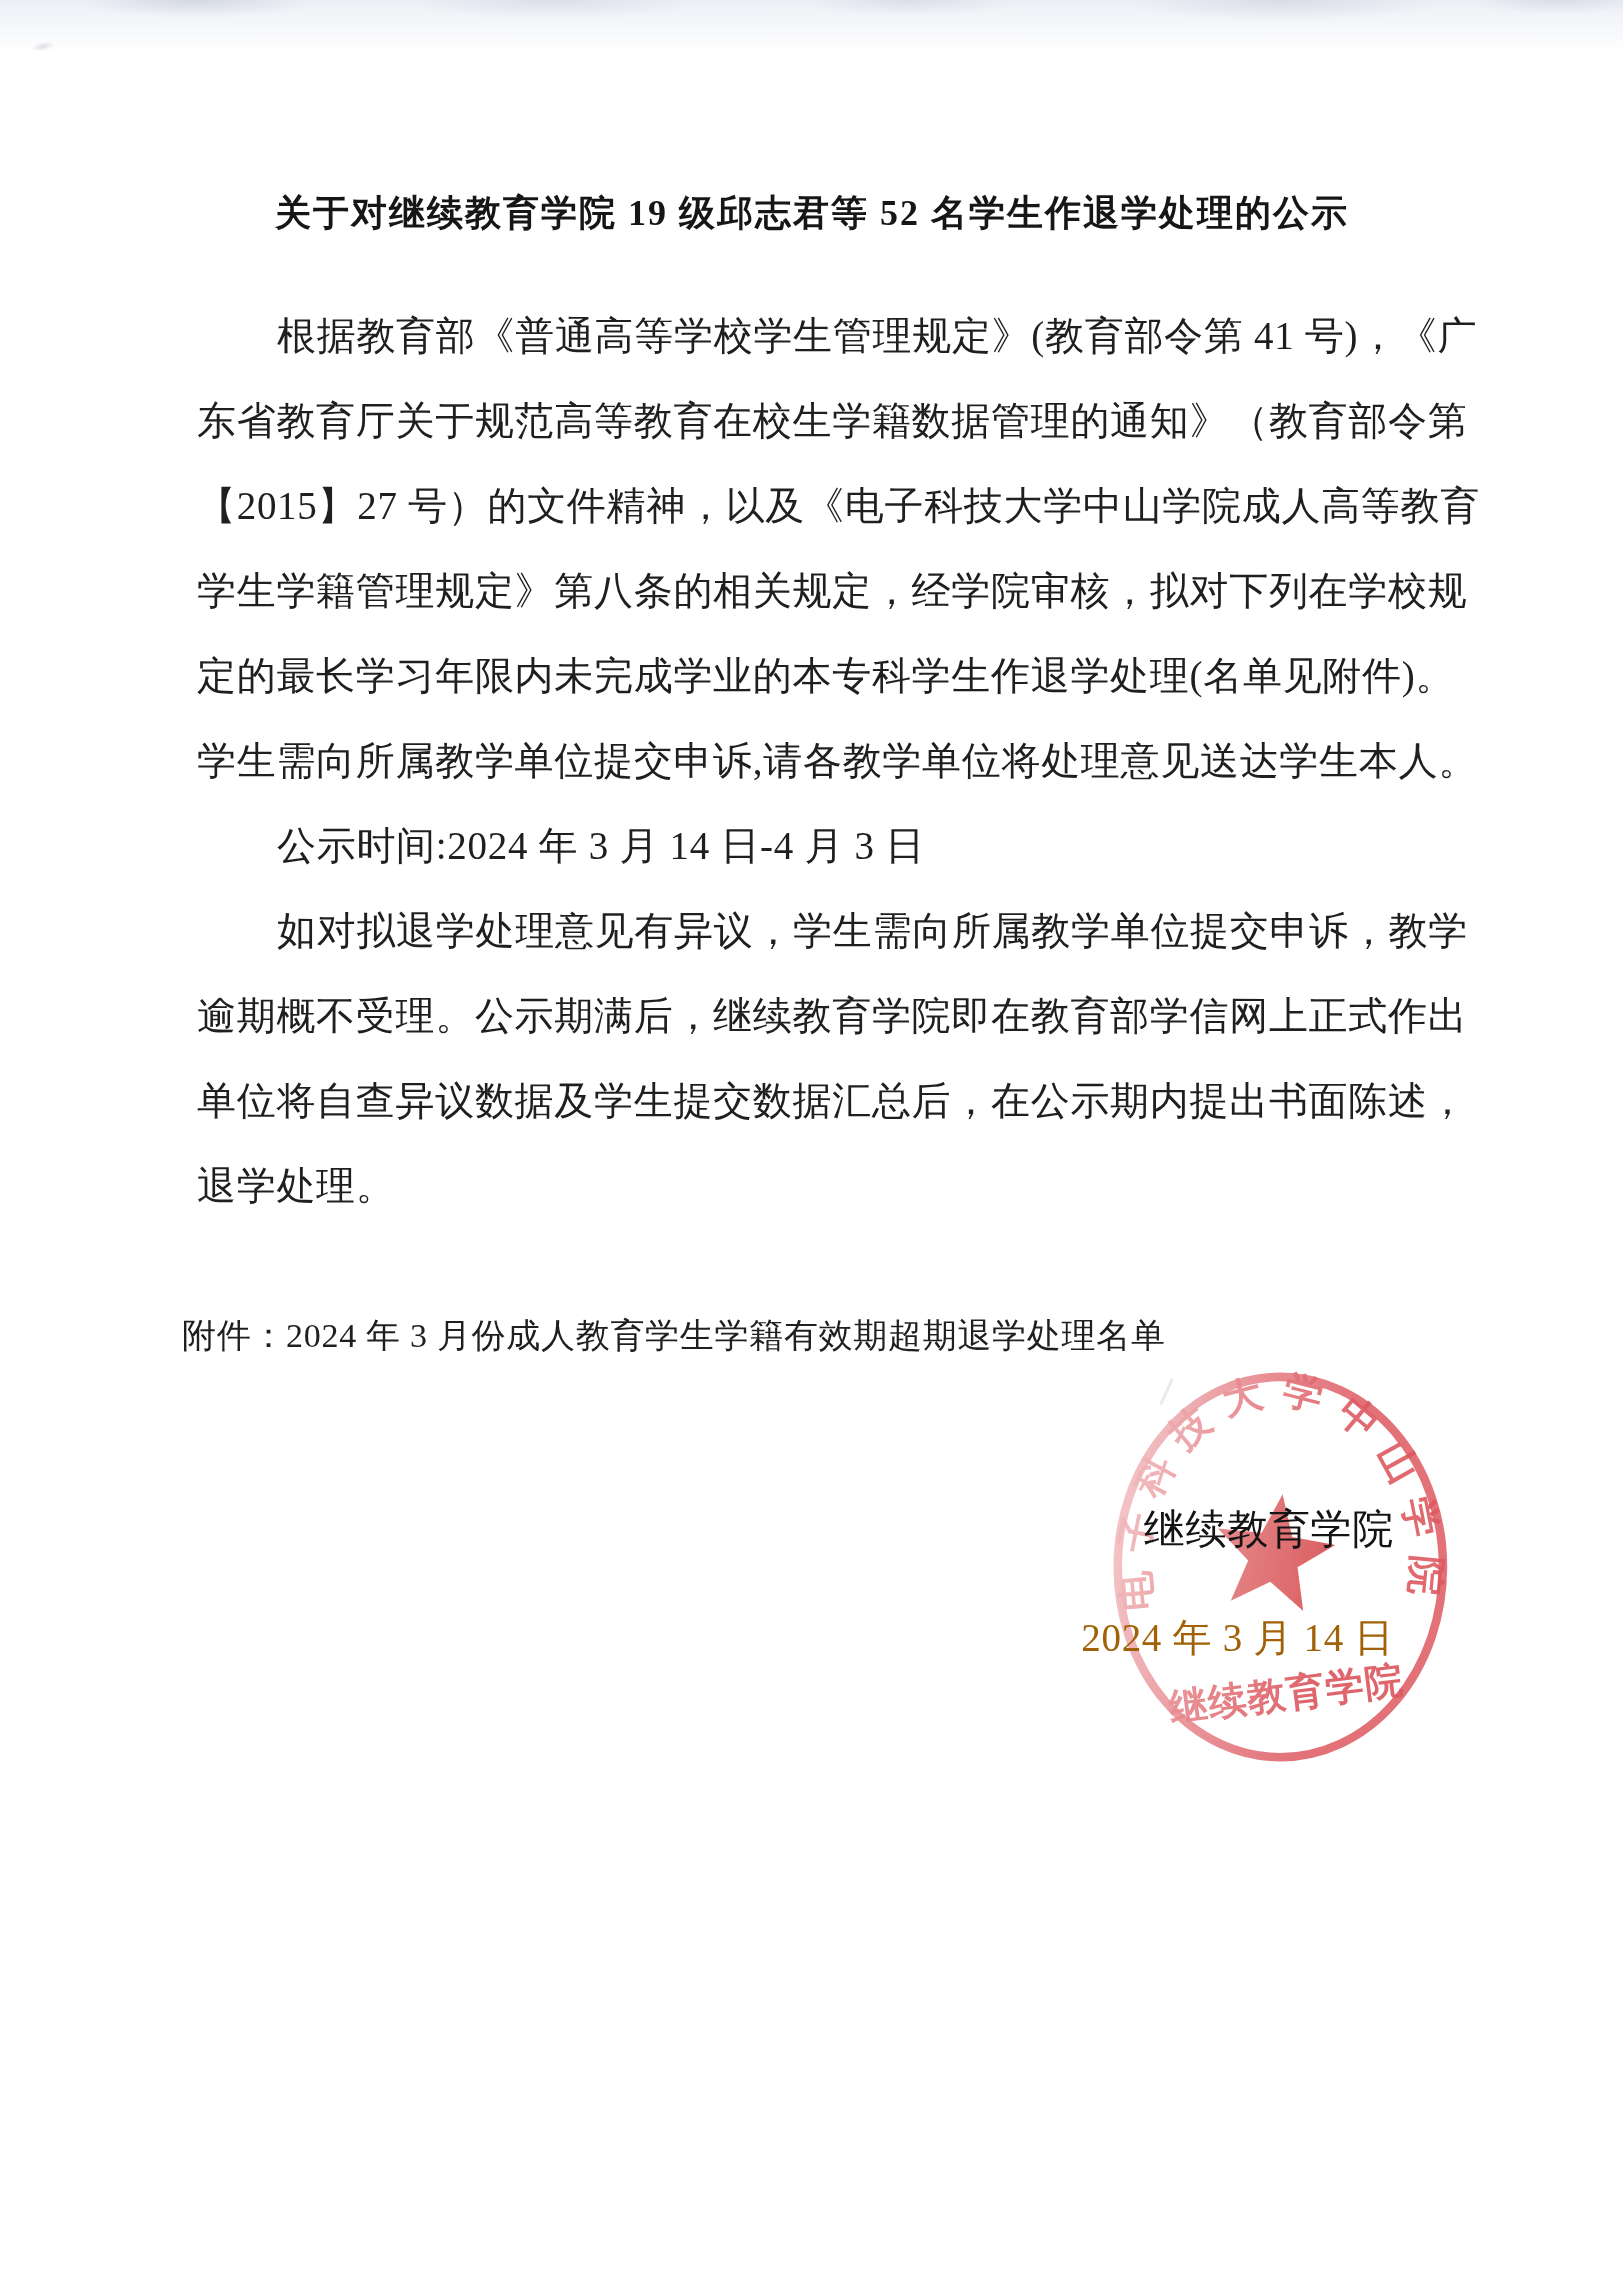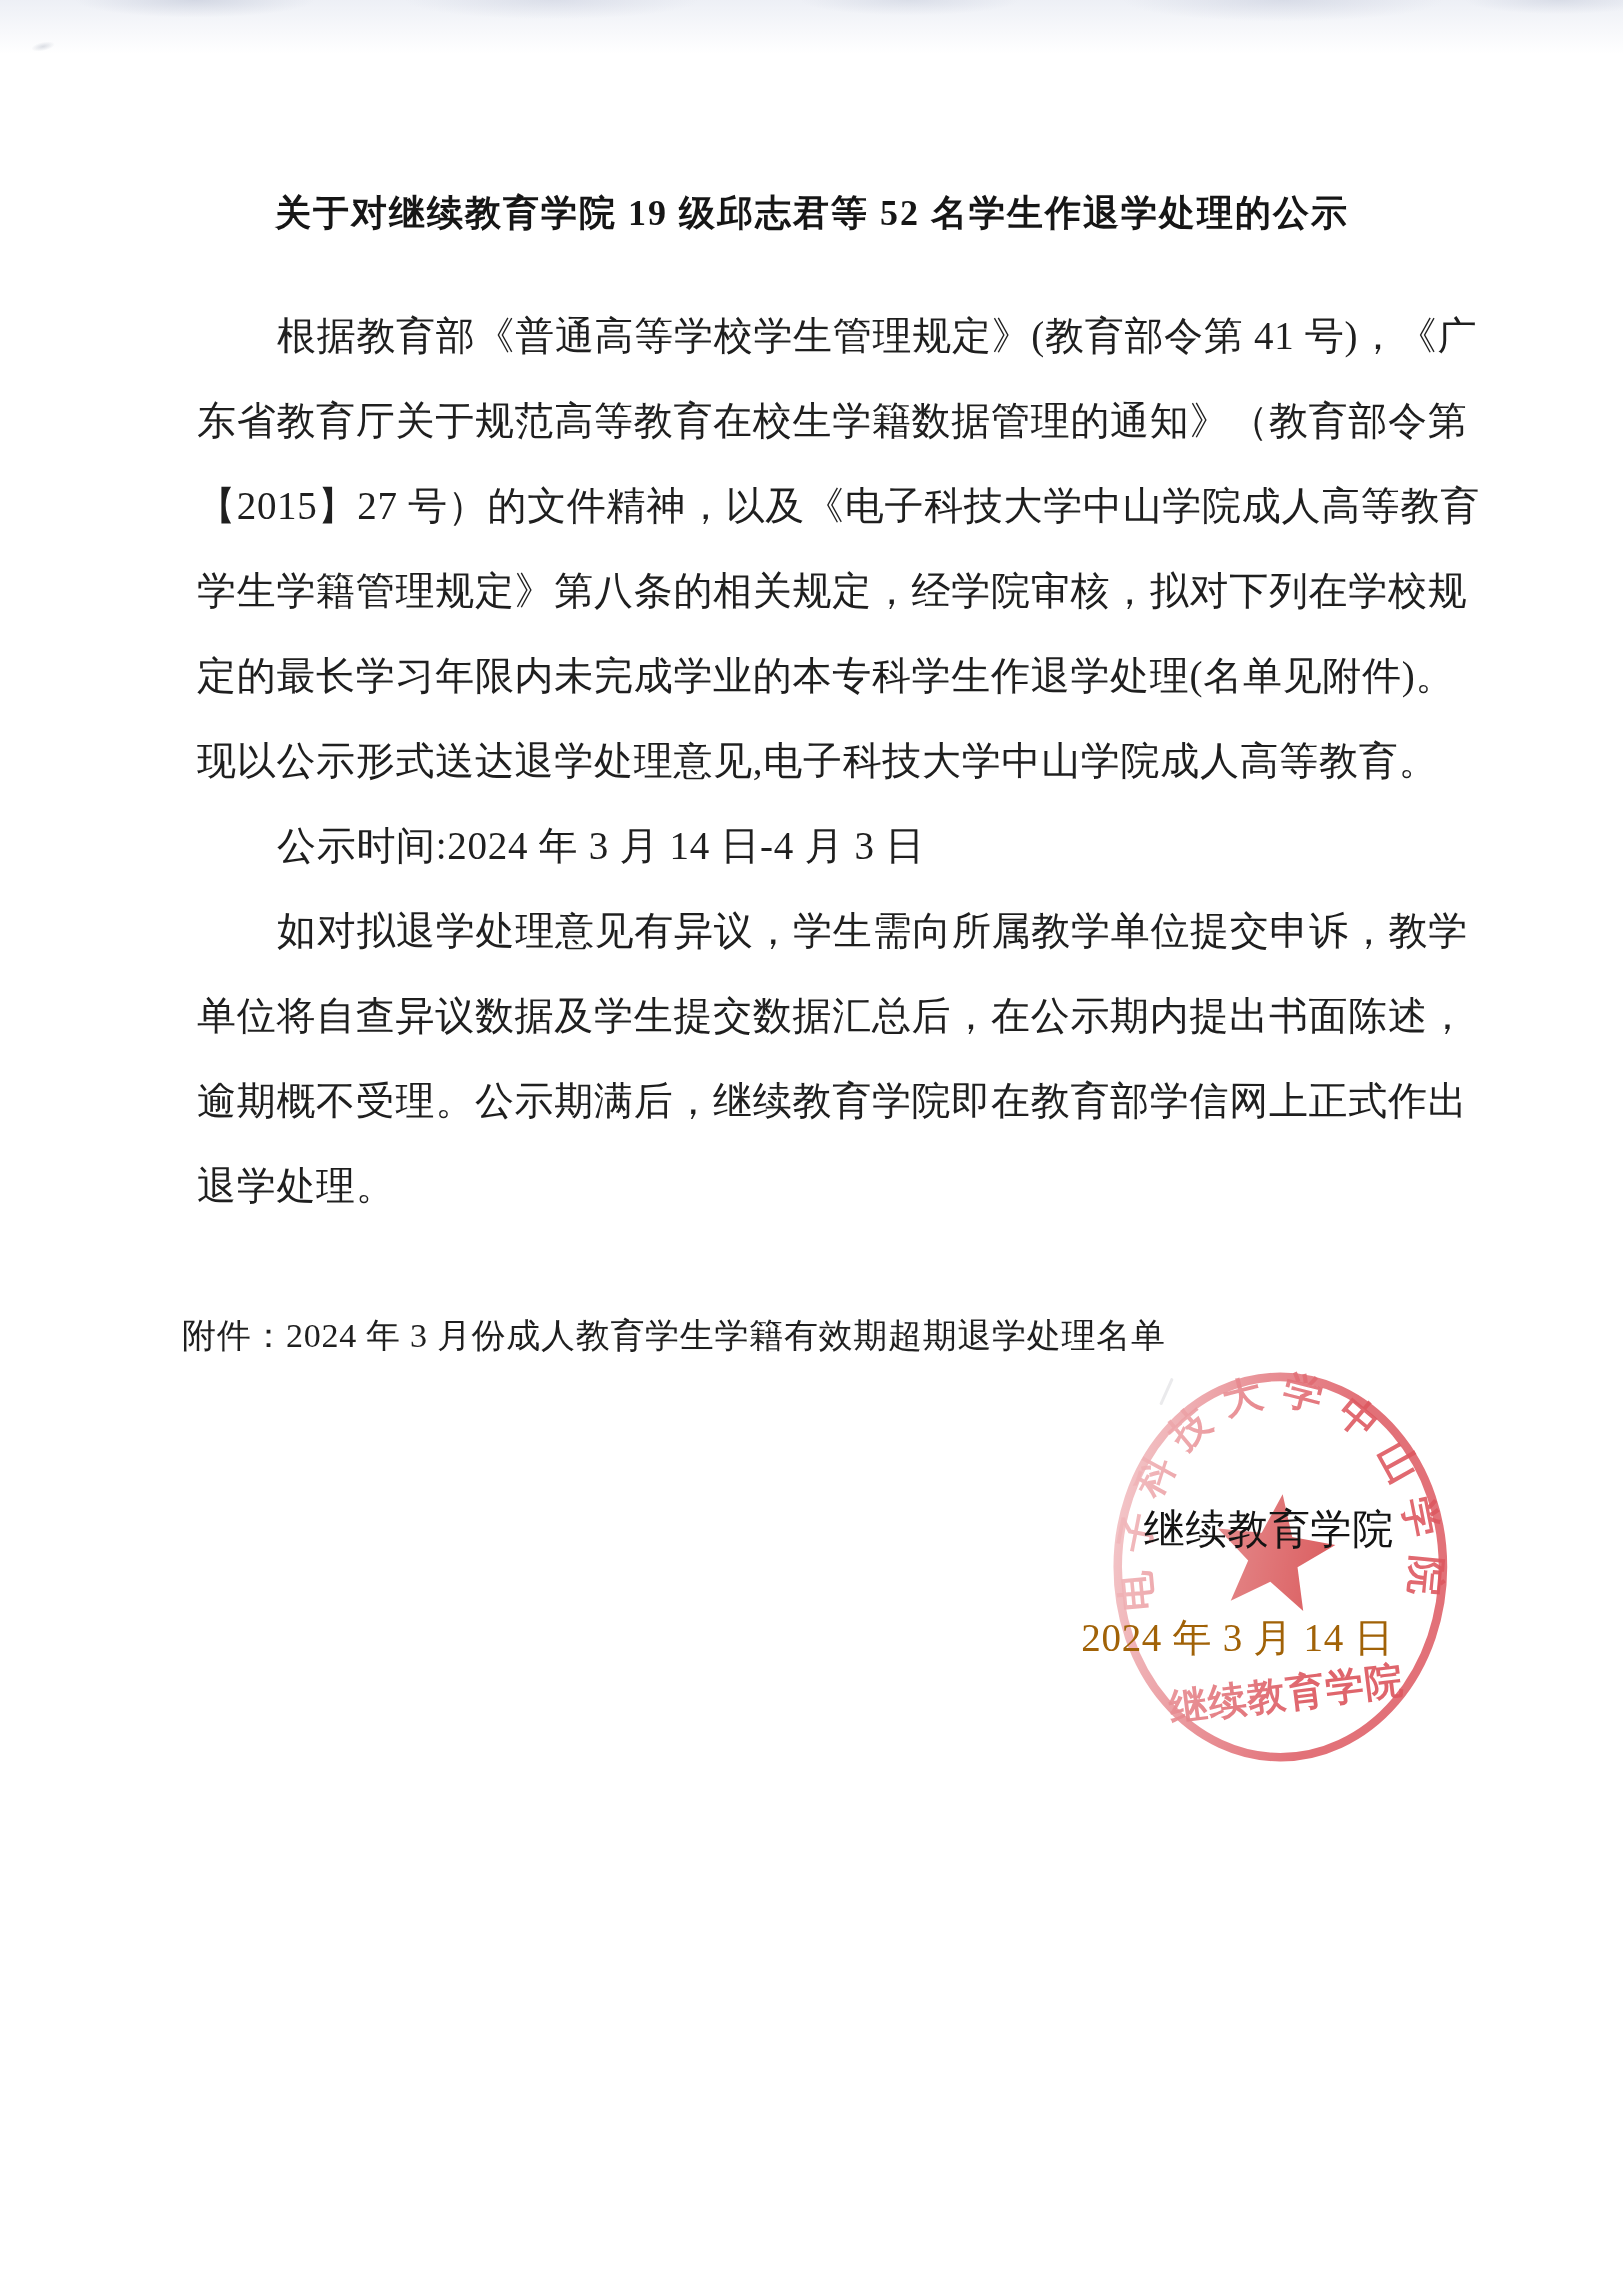--- a/index.html
+++ b/index.html
@@ -93,25 +93,25 @@
   <div class="pencil-mark"></div>
 
   <h1 class="title">关于对继续教育学院 19 级邱志君等 52 名学生作退学处理的公示</h1>
 
   <div class="bodyblock">
     <div class="line indent">根据教育部《普通高等学校学生管理规定》(教育部令第 41 号)，《广</div>
     <div class="line">东省教育厅关于规范高等教育在校生学籍数据管理的通知》（教育部令第</div>
     <div class="line">【2015】27 号）的文件精神，以及《电子科技大学中山学院成人高等教育</div>
     <div class="line">学生学籍管理规定》第八条的相关规定，经学院审核，拟对下列在学校规</div>
     <div class="line">定的最长学习年限内未完成学业的本专科学生作退学处理(名单见附件)。</div>
-    <div class="line">现以公示形式送达退学处理意见,电子科技大学中山学院成人高等教育。</div>
+    <div class="line">学生需向所属教学单位提交申诉,请各教学单位将处理意见送达学生本人。</div>
     <div class="line indent">公示时间:2024 年 3 月 14 日-4 月 3 日</div>
     <div class="line indent">如对拟退学处理意见有异议，学生需向所属教学单位提交申诉，教学</div>
+    <div class="line">逾期概不受理。公示期满后，继续教育学院即在教育部学信网上正式作出</div>
     <div class="line">单位将自查异议数据及学生提交数据汇总后，在公示期内提出书面陈述，</div>
-    <div class="line">逾期概不受理。公示期满后，继续教育学院即在教育部学信网上正式作出</div>
     <div class="line">退学处理。</div>
   </div>
 
   <div class="attachment">附件：2024 年 3 月份成人教育学生学籍有效期超期退学处理名单</div>
 
   <div class="seal">
     <svg viewBox="0 0 530 610" xmlns="http://www.w3.org/2000/svg">
       <g opacity="0.88">
         <ellipse cx="264" cy="302" rx="248" ry="290" fill="none" stroke="#d8414a" stroke-width="13" stroke-opacity="0.85"></ellipse>
         <path id="sealArc" d="M 90 422 A 202 244 0 1 1 438 422" fill="none"></path>

